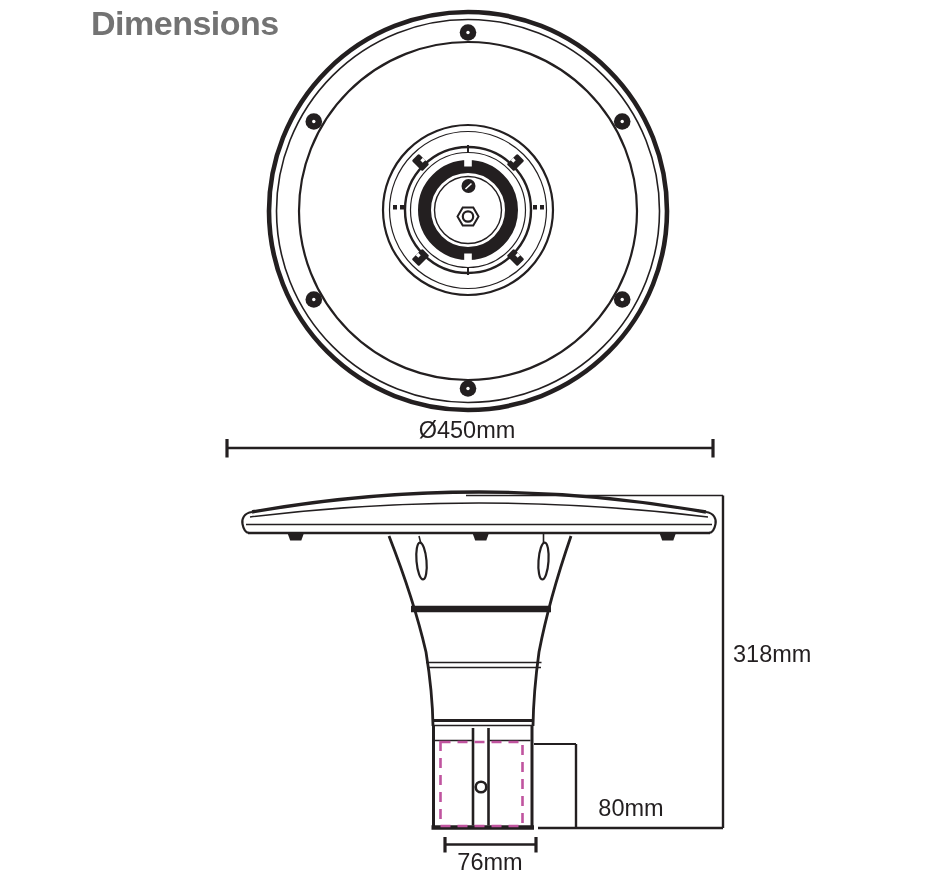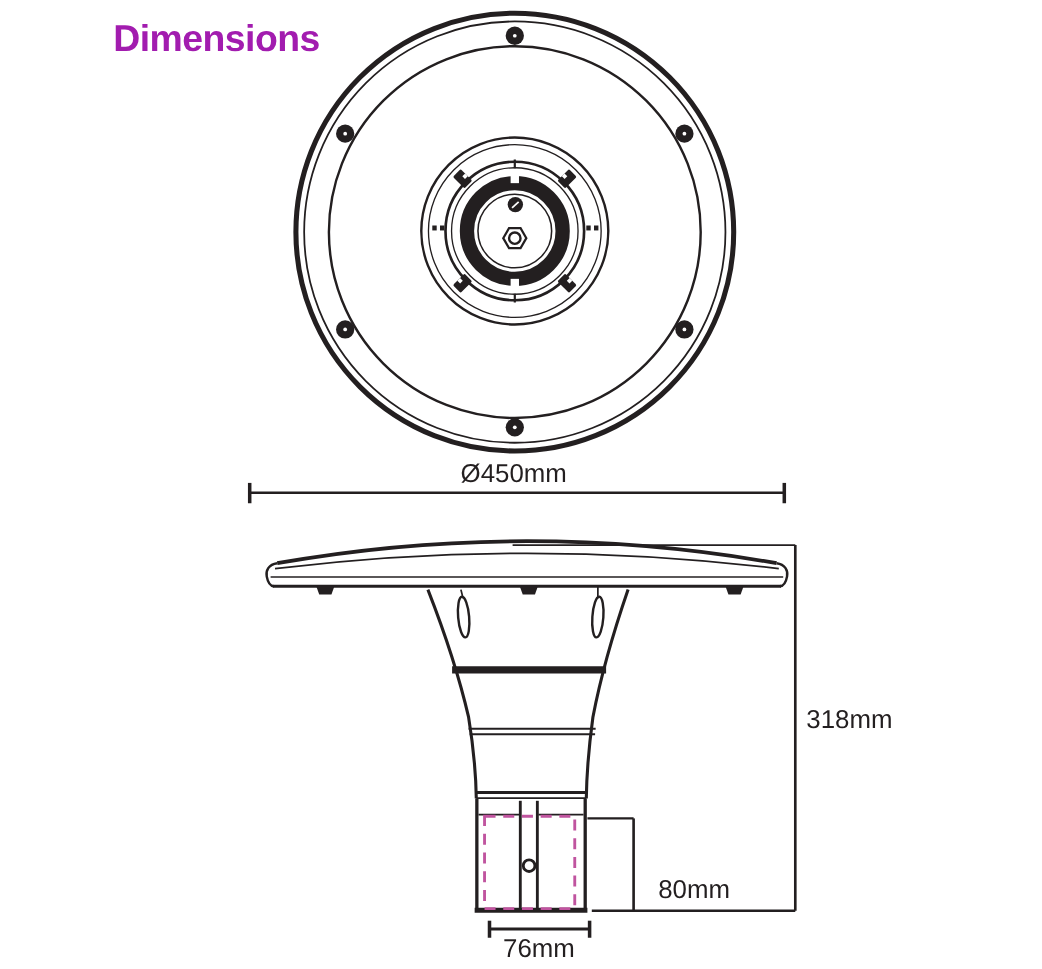--- a/index.html
+++ b/index.html
@@ -2,24 +2,24 @@
 <html><head>
 <meta charset="utf-8">
 <style>
   html,body{margin:0;padding:0;}
   body{
     width:947px;height:881px;position:relative;overflow:hidden;
     background:#ffffff;
     font-family:"Liberation Sans", sans-serif;
   }
   .page-title{
-    position:absolute;left:91px;top:5px;margin:12px;
+    position:absolute;left:91px;top:5px;margin:0;
     font-family:"Liberation Sans", sans-serif;
     font-weight:700;font-size:34px;line-height:1.1;
-    letter-spacing:-0.5px;color:#a21caf;
+    letter-spacing:-0.5px;color:#737373;
   }
   svg.drawing{position:absolute;left:0;top:0;}
   svg .ink{stroke:#231f20;fill:none;stroke-linecap:butt;}
   svg .fillink{fill:#231f20;stroke:none;}
   svg text{
     font-family:"Liberation Sans", sans-serif;
     font-size:23.5px;fill:#231f20;
   }
 </style>
 </head>

